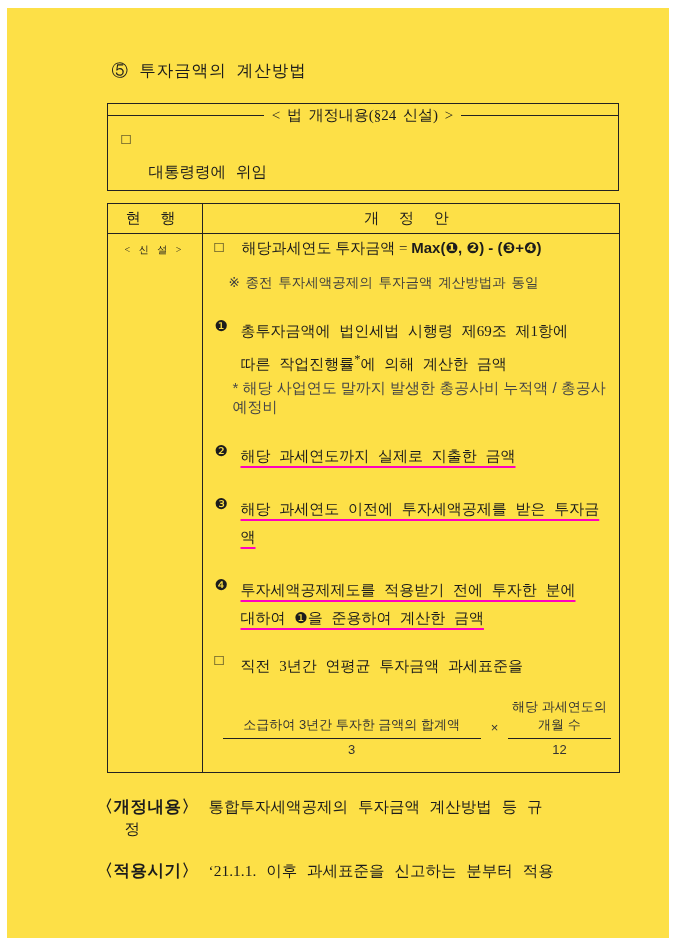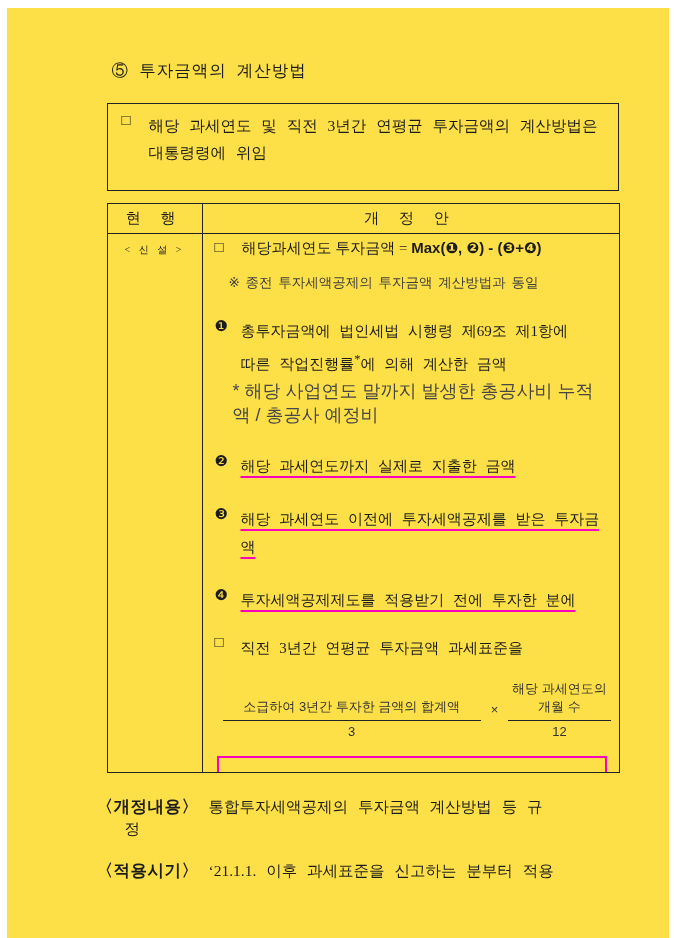--- a/index.html
+++ b/index.html
@@ -45,21 +45,21 @@
   .formula-line { font-size: 15px; }
   .formula-line b { font-family: "Liberation Sans", "DejaVu Sans", sans-serif; font-size: 15px; }
   .note-line {
     margin: 16px 0 0 14px; color: #3e3e3e; font-size: 13.5px; word-spacing: 2px;
     font-family: "Liberation Sans", "DejaVu Sans", sans-serif;
   }
   .item { margin-top: 25px; font-size: 15px; }
   .item .text { line-height: 28px; word-spacing: 5px; }
   .item .marker { width: 26px; }
   .footnote {
-    margin: 1px 0 0 18px; color: #464646; font-size: 18px;
+    margin: 1px 0 0 18px; color: #464646; font-size: 15px;
     font-family: "Liberation Sans", "DejaVu Sans", sans-serif;
   }
   .pink-u {
     text-decoration: underline;
     text-decoration-color: #ff00bf;
     text-decoration-thickness: 1.5px;
     text-underline-offset: 5px;
   }
   .avg-title { margin-top: 20px; }
   
@@ -95,24 +95,27 @@
   .footer-wrap { margin-left: 28px; line-height: 22px; }
 </style>
 </head>
 <body>
 
 <div class="page">
 
   <div class="doc-title">⑤ 투자금액의 계산방법</div>
 
   <div class="law-box">
+    <div class="law-legend">
+      <span class="law-legend-text">&lt; 법 개정내용(§24 신설) &gt;</span>
+    </div>
     <div class="law-body">
       <span class="marker">□</span>
       <span class="law-text">
-        <span>해당 과세연도 및 직전 3년간 연평균 투자금액의 계산방법은</span><br>
+        <br>
         <span>대통령령에 위임</span>
       </span>
     </div>
   </div>
 
   <div class="main-table">
     <div class="th th-current">현 행</div>
     <div class="th">개 정 안</div>
 
     <div class="td-current">&lt; 신 설 &gt;</div>
@@ -145,20 +148,21 @@
 
       <div class="row item">
         <span class="marker">❸</span>
         <span class="text"><span class="pink-u">해당 과세연도 이전에 투자세액공제를 받은 투자금액</span></span>
       </div>
 
       <div class="row item">
         <span class="marker">❹</span>
         <span class="text">
           <span class="pink-u">투자세액공제제도를 적용받기 전에 투자한 분에</span><br>
+          <span class="pink-u">대하여 ❶을 준용하여 계산한 금액</span>
         </span>
       </div>
 
       <div class="row item avg-title">
         <span class="marker">□</span>
         <span class="text">직전 3년간 연평균 투자금액 과세표준을</span>
       </div>
 
       <div class="frac-row">
         <span class="fraction frac-left">

